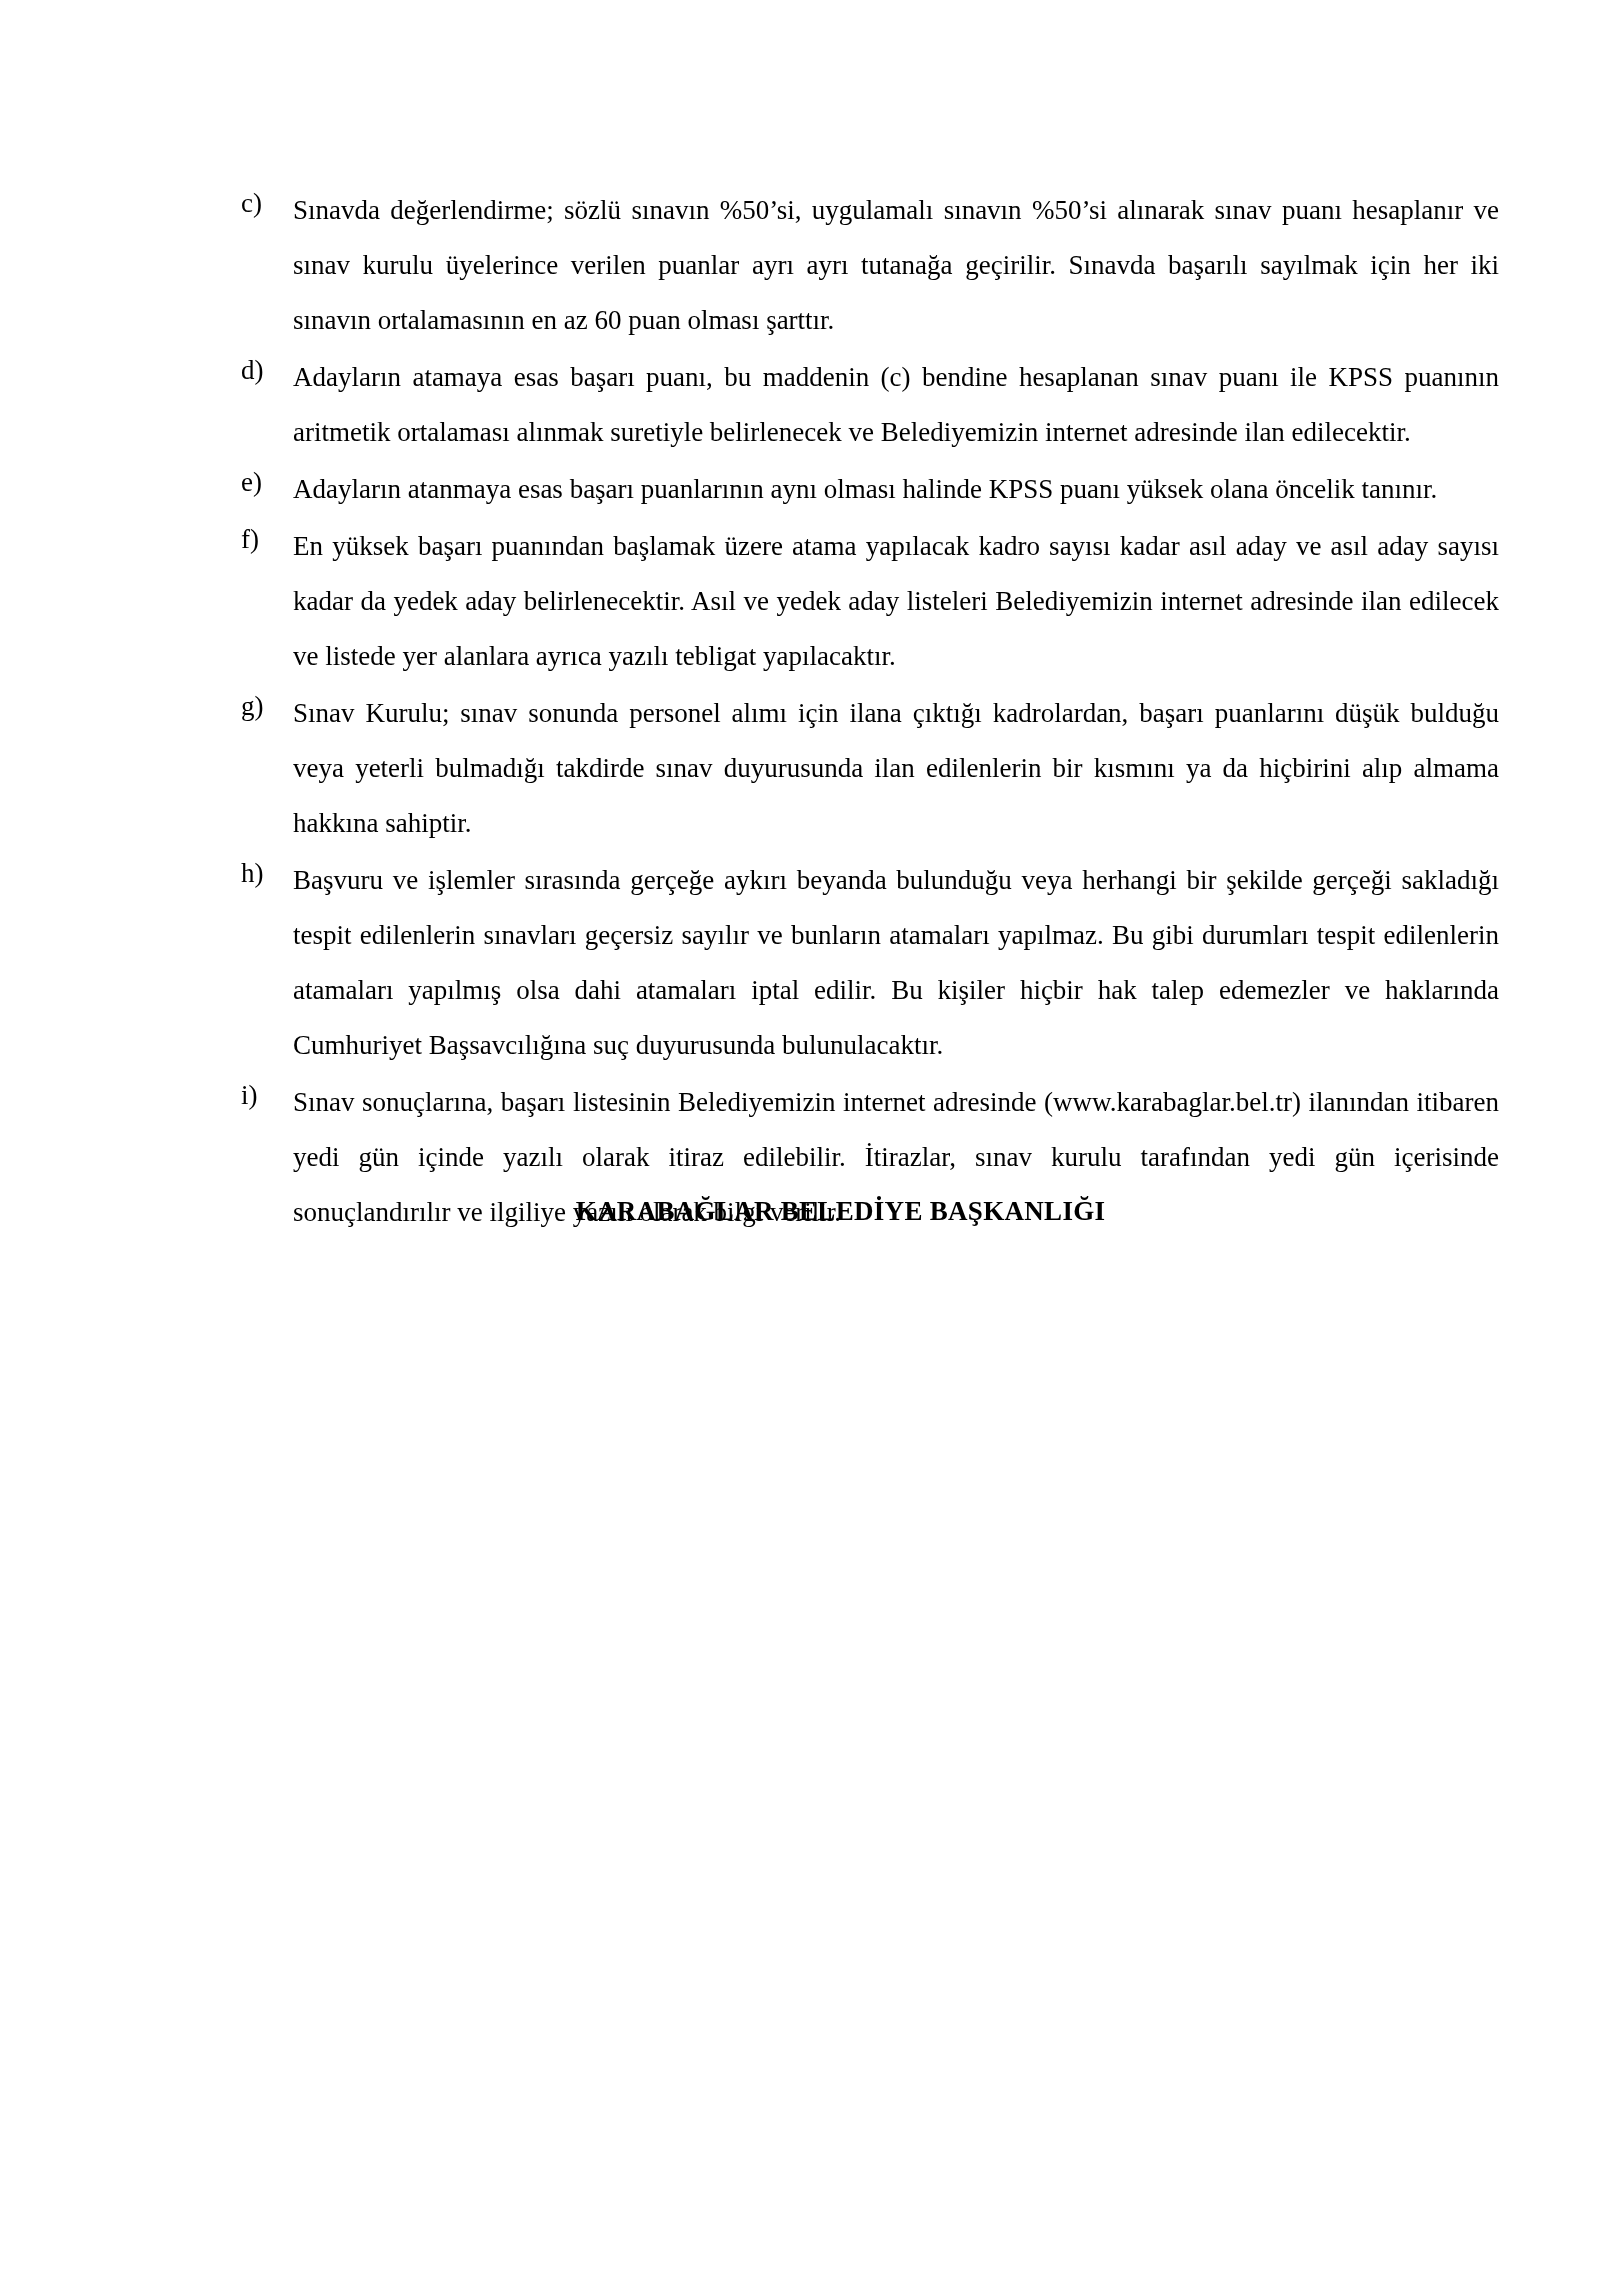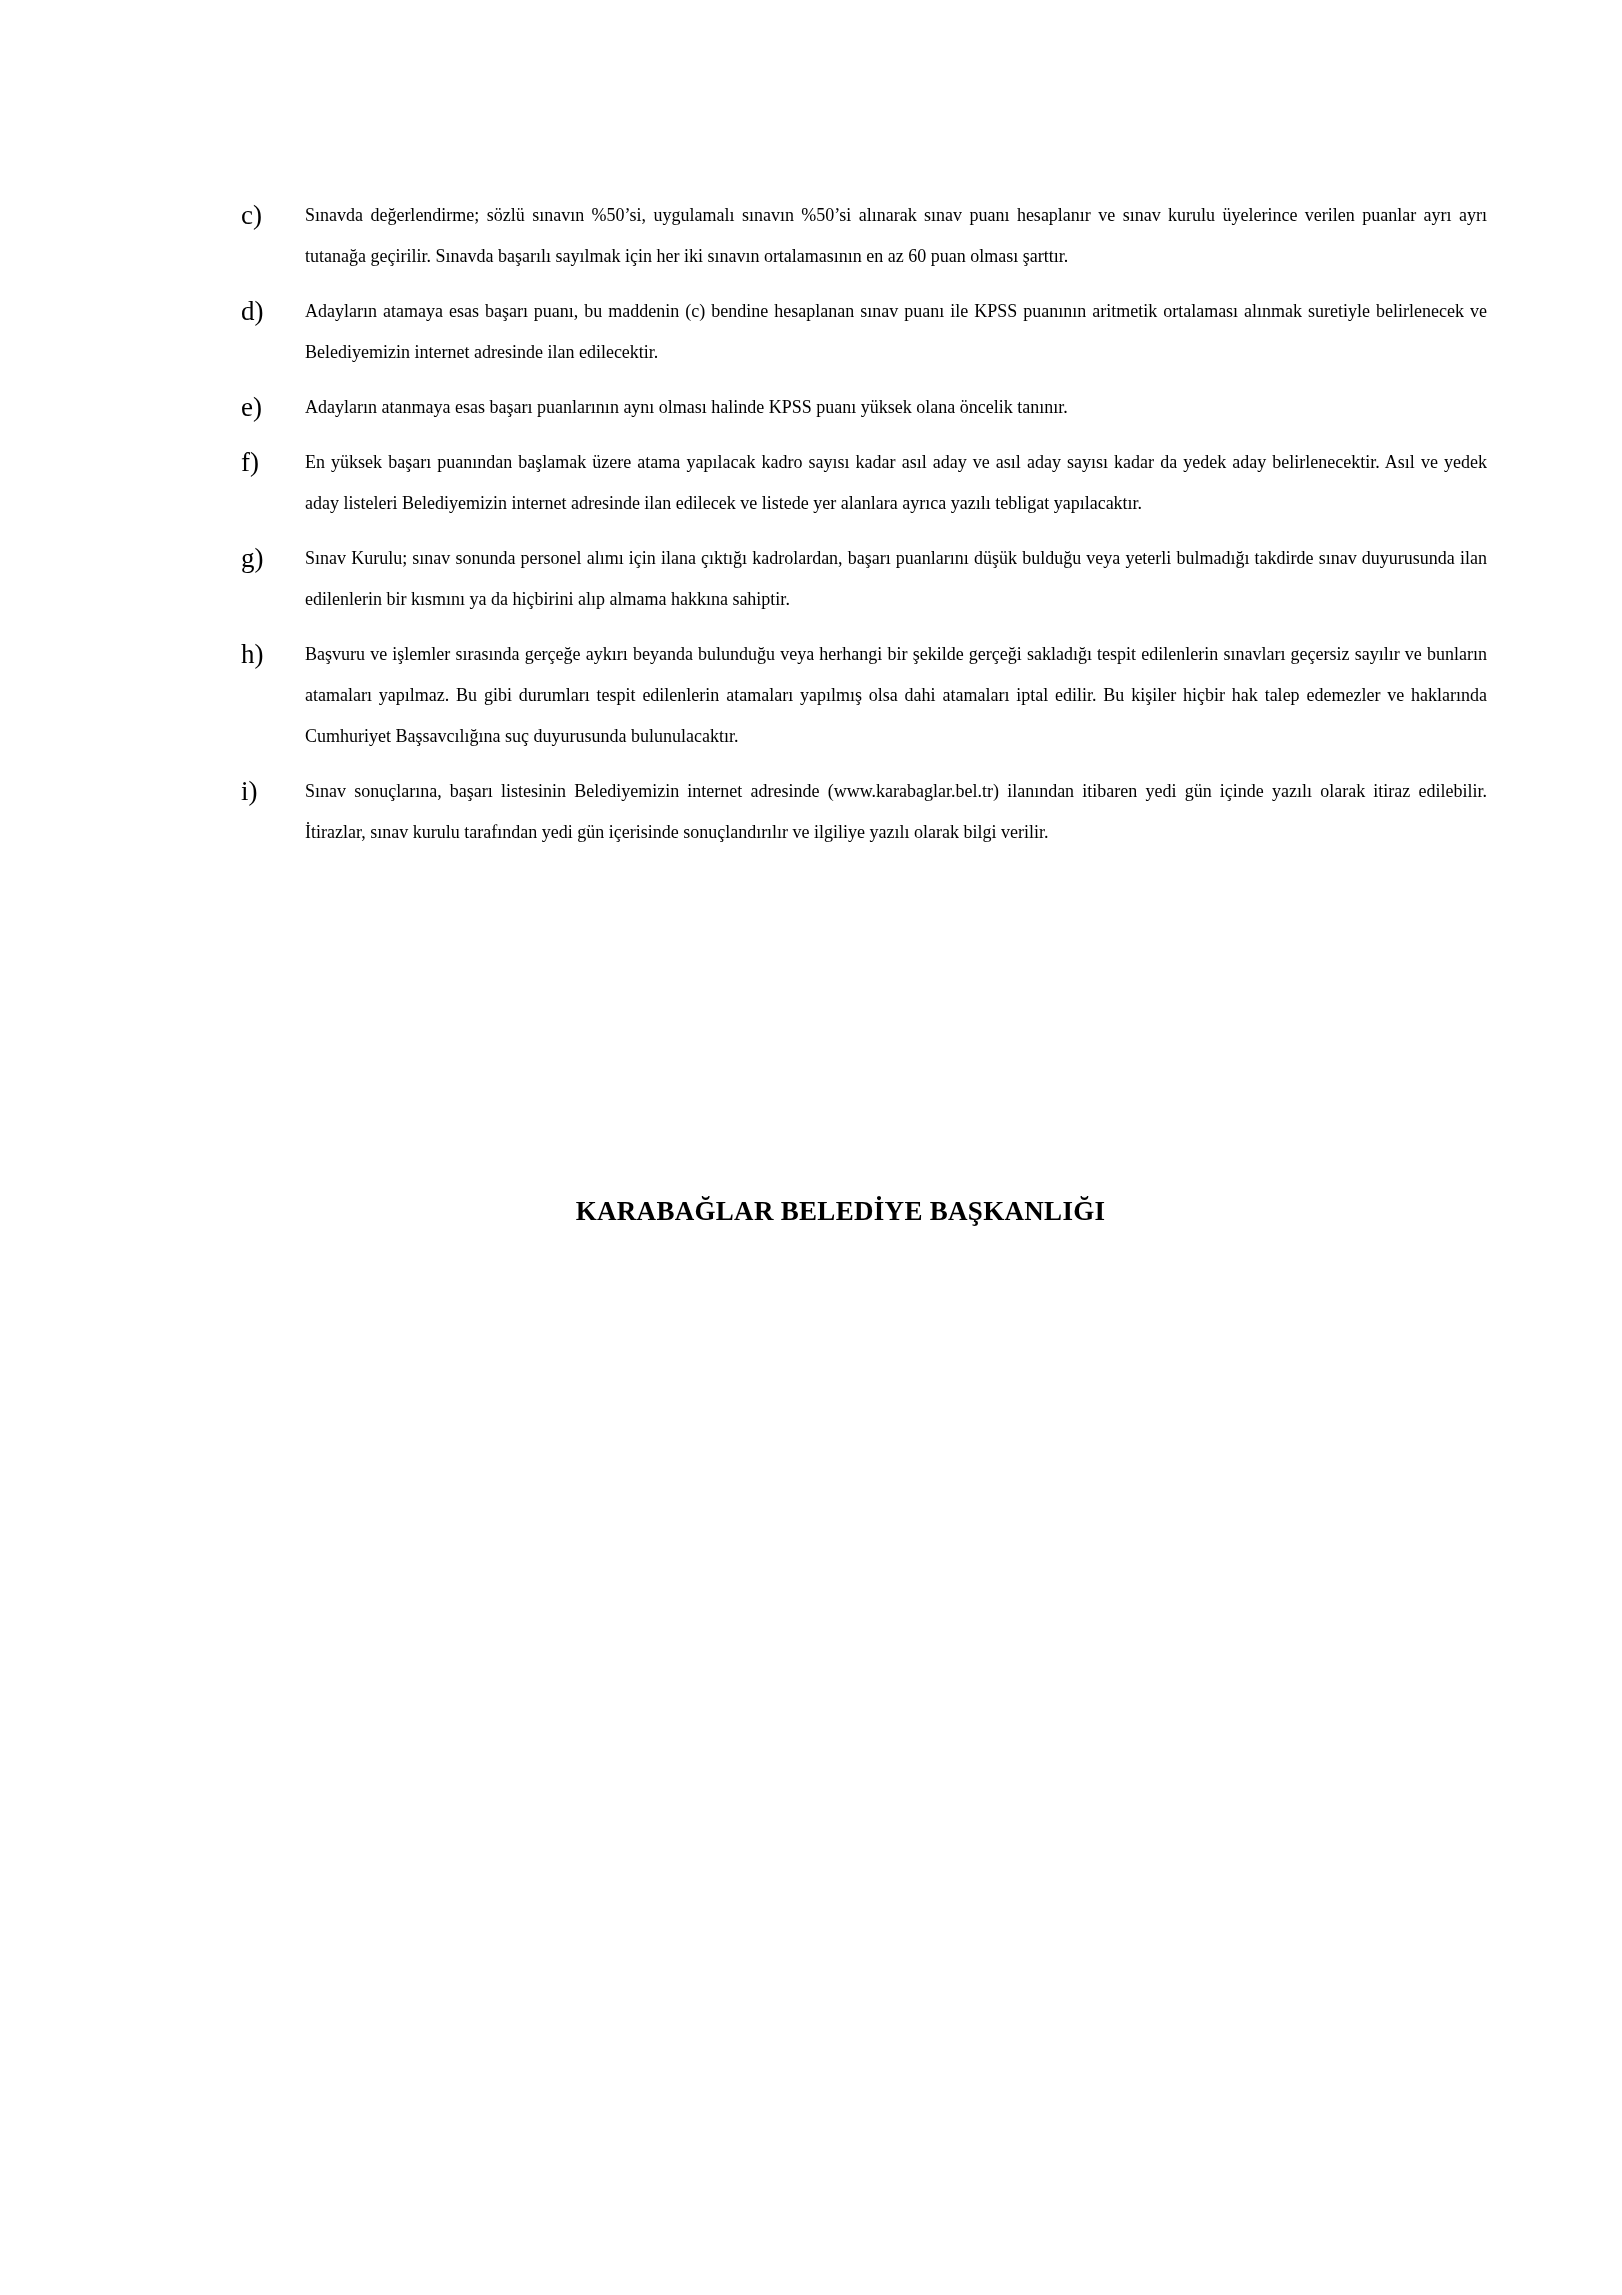--- a/index.html
+++ b/index.html
@@ -39,27 +39,27 @@
     top: 0;
     width: 41px;
     font-family: "Liberation Serif", "DejaVu Serif", serif;
     font-size: 27px;
     line-height: 41px;
     color: #000000;
     white-space: nowrap;
   }
   .clause-text {
     font-family: "Liberation Serif", "DejaVu Serif", serif;
-    font-size: 18px;
-    line-height: 41px;
+    font-size: 27px;
+    line-height: 55px;
     color: #000000;
     text-align: justify;
     text-justify: inter-word;
     hyphens: none;
-    margin: 14px;
+    margin: 2px;
   }
   .plain-line {
     font-family: "Liberation Serif", "DejaVu Serif", serif;
     font-size: 27px;
     line-height: 41px;
     color: #000000;
     padding-left: 50px;
     margin: 0;
     text-align: left;
   }

